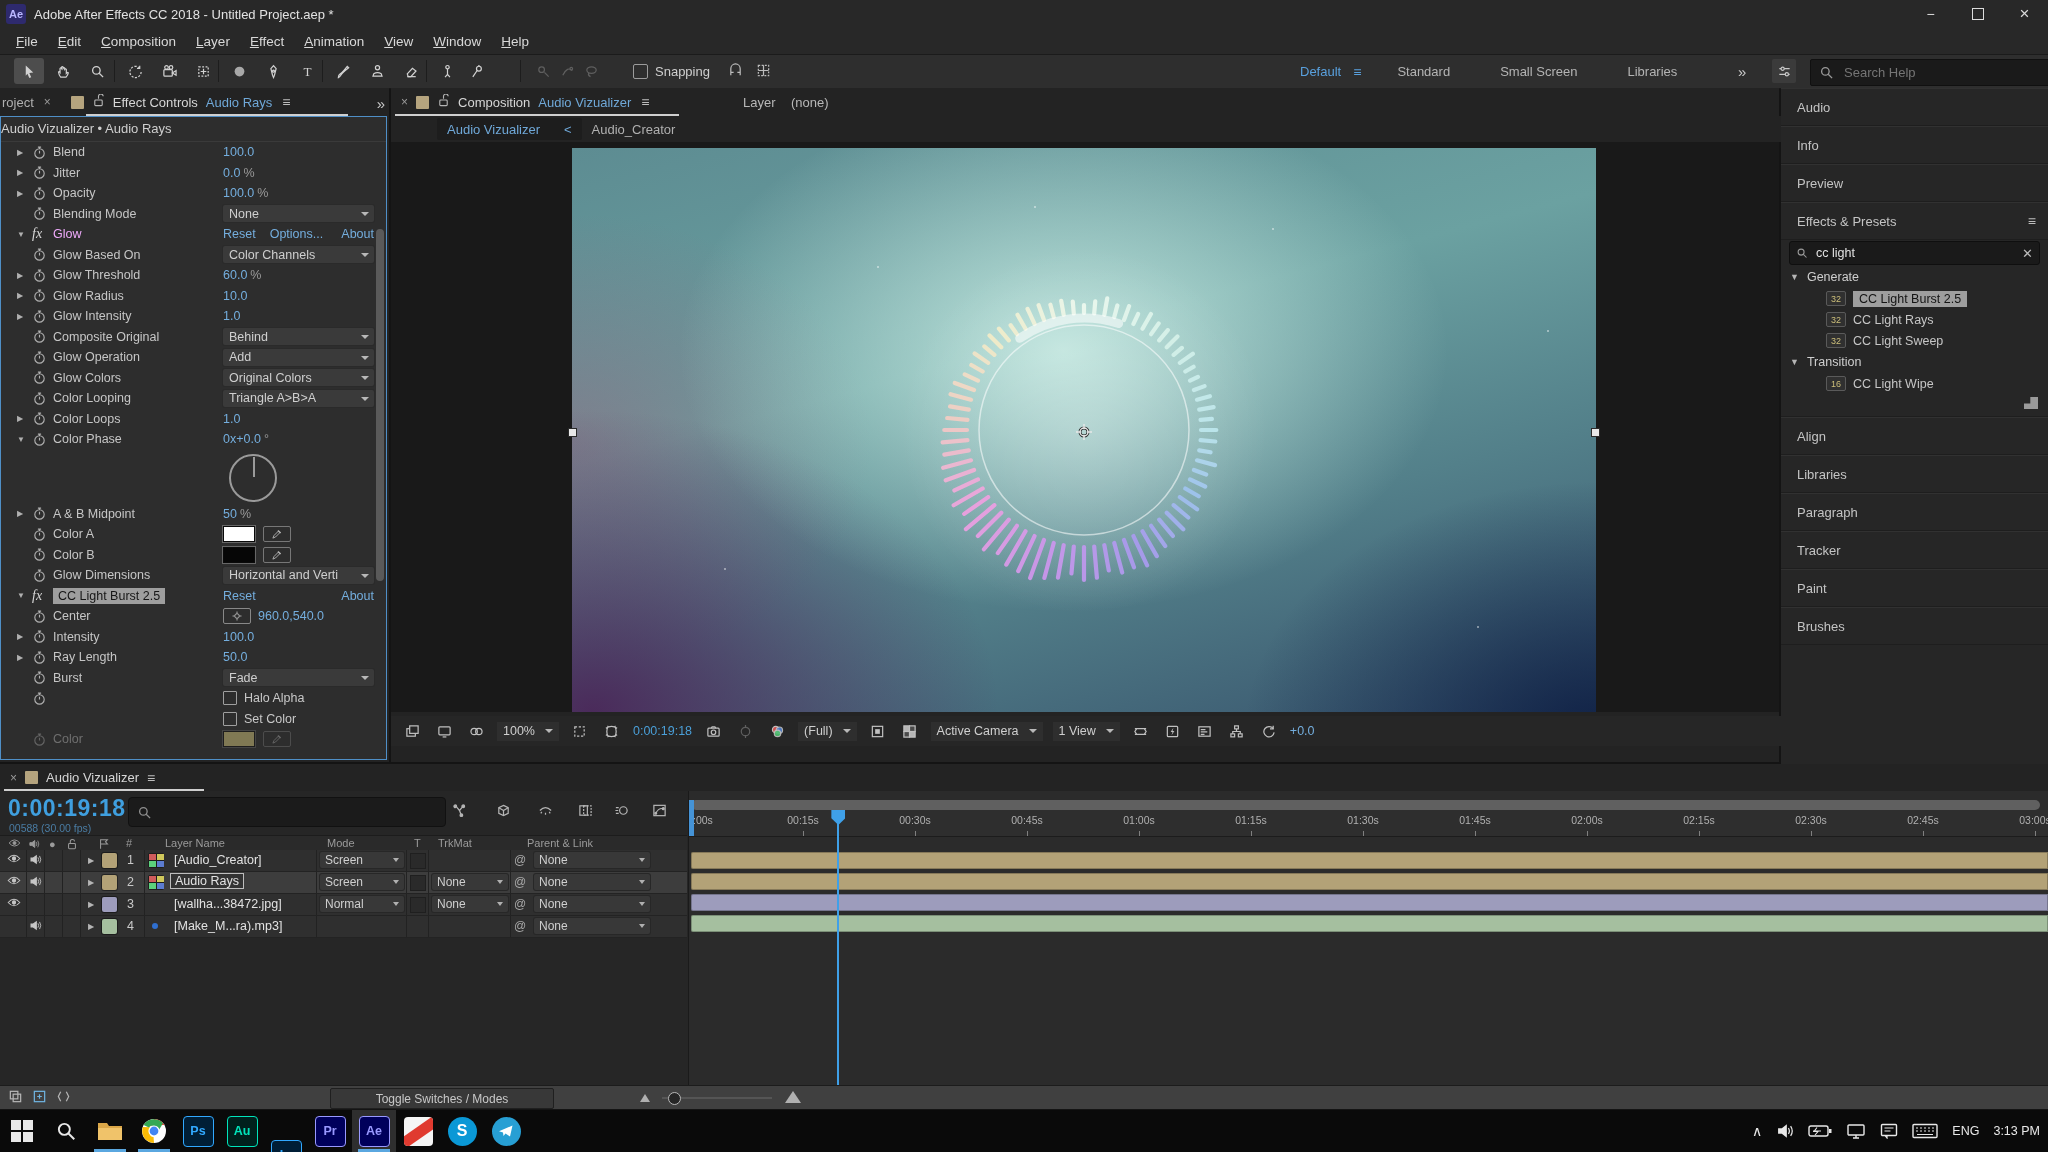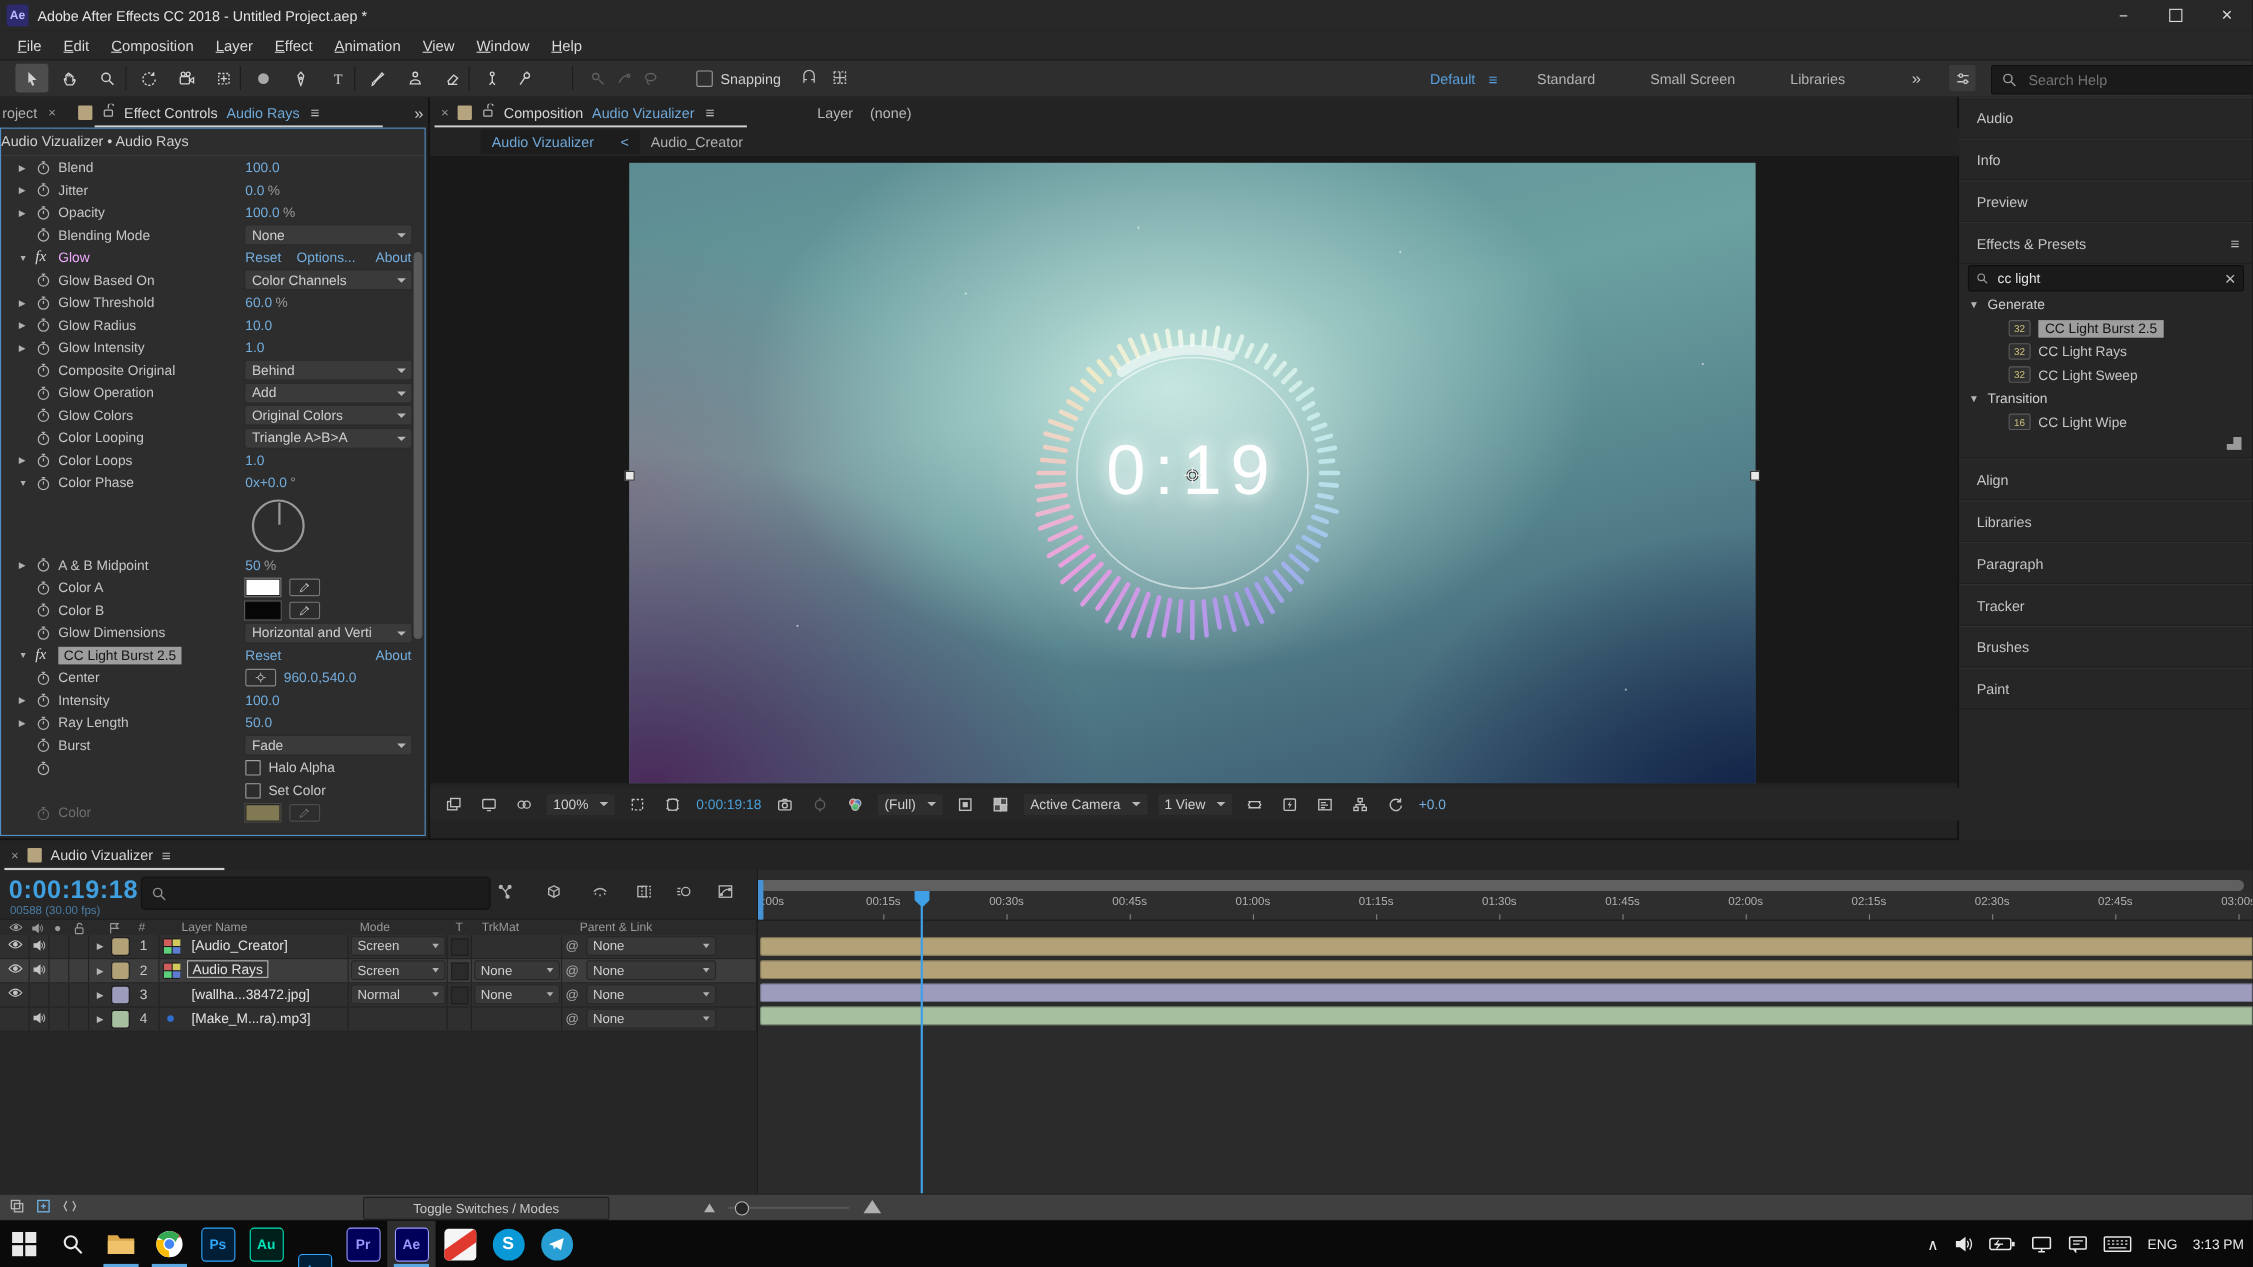--- a/index.html
+++ b/index.html
@@ -873,21 +873,20 @@
             <line x1="436.7938496666749" y1="192.3728001550796" x2="426.9290154472278" y2="180.6163485337073" stroke="rgb(242,238,204)" stroke-width="4.2" stroke-linecap="round" opacity="0.92"></line>
             <line x1="444.89155694692755" y1="186.159210818188" x2="438.63547207901775" y2="177.2245956840731" stroke="rgb(242,239,209)" stroke-width="4.2" stroke-linecap="round" opacity="0.92"></line>
             <line x1="453.49999999999994" y1="180.6750277572207" x2="445.5027359092091" y2="166.82336003042485" stroke="rgb(241,241,213)" stroke-width="4.2" stroke-linecap="round" opacity="0.92"></line>
             <line x1="462.5536633763381" y1="175.961988916712" x2="455.5495213239556" y2="160.94155781314578" stroke="rgb(241,242,218)" stroke-width="4.2" stroke-linecap="round" opacity="0.92"></line>
             <line x1="471.98364323089675" y1="172.0559633680487" x2="466.59960115282576" y2="157.26342933315505" stroke="rgb(240,244,222)" stroke-width="4.2" stroke-linecap="round" opacity="0.92"></line>
             <line x1="481.71817172300507" y1="168.98667832417902" x2="478.4205823043158" y2="156.6799070711292" stroke="rgb(240,245,227)" stroke-width="4.2" stroke-linecap="round" opacity="0.92"></line>
             <line x1="491.683163212969" y1="166.77749289757168" x2="489.2299771314578" y2="152.86478327335792" stroke="rgb(239,247,231)" stroke-width="4.2" stroke-linecap="round" opacity="0.92"></line>
             <line x1="501.80277809852396" y1="165.44522032326577" x2="500.7619770568247" y2="153.54880997987476" stroke="rgb(239,248,236)" stroke-width="4.2" stroke-linecap="round" opacity="0.92"></line>
             <path d="M447.7 190.3 A112 112 0 0 1 546.6 175.5" fill="none" stroke="rgba(255,255,255,0.55)" stroke-width="9" stroke-linecap="round"></path>
           </svg>
-        <div id="viz-time">0:19</div>
         <div class="star" style="left:700px;top:80px"></div>
           <div class="star" style="left:152px;top:420px"></div>
         <div class="star" style="left:305px;top:118px"></div>
           <div class="star" style="left:905px;top:478px"></div>
         <div class="star" style="left:462px;top:58px"></div>
           <div class="star" style="left:975px;top:182px"></div>
       </div>
       <div class="handle" style="left:177px;top:286px"></div>
       <div class="handle" style="left:1200px;top:286px"></div>
       <svg class="abs" style="left:683px;top:280px;width:20px;height:20px;color:#e8e8e8" viewBox="0 0 20 20">
@@ -1063,24 +1062,24 @@
       <div class="rp-header">
         <span>Libraries</span>
       </div>
       <div class="rp-header">
         <span>Paragraph</span>
       </div>
       <div class="rp-header">
         <span>Tracker</span>
       </div>
       <div class="rp-header">
+        <span>Paint</span>
+      </div>
+      <div class="rp-header">
         <span>Brushes</span>
-      </div>
-      <div class="rp-header">
-        <span>Paint</span>
       </div>
     </div>
 
   <div id="timeline">
     <div id="tl-tabrow">
       <span class="tab-x">×</span>
       <span class="tab-swatch"></span>
       <span class="tab-title">Audio Vizualizer</span>
       <span class="tab-menu">≡</span>
       <div class="tab-underline" style="left:4px;width:200px;top:25px"></div>

